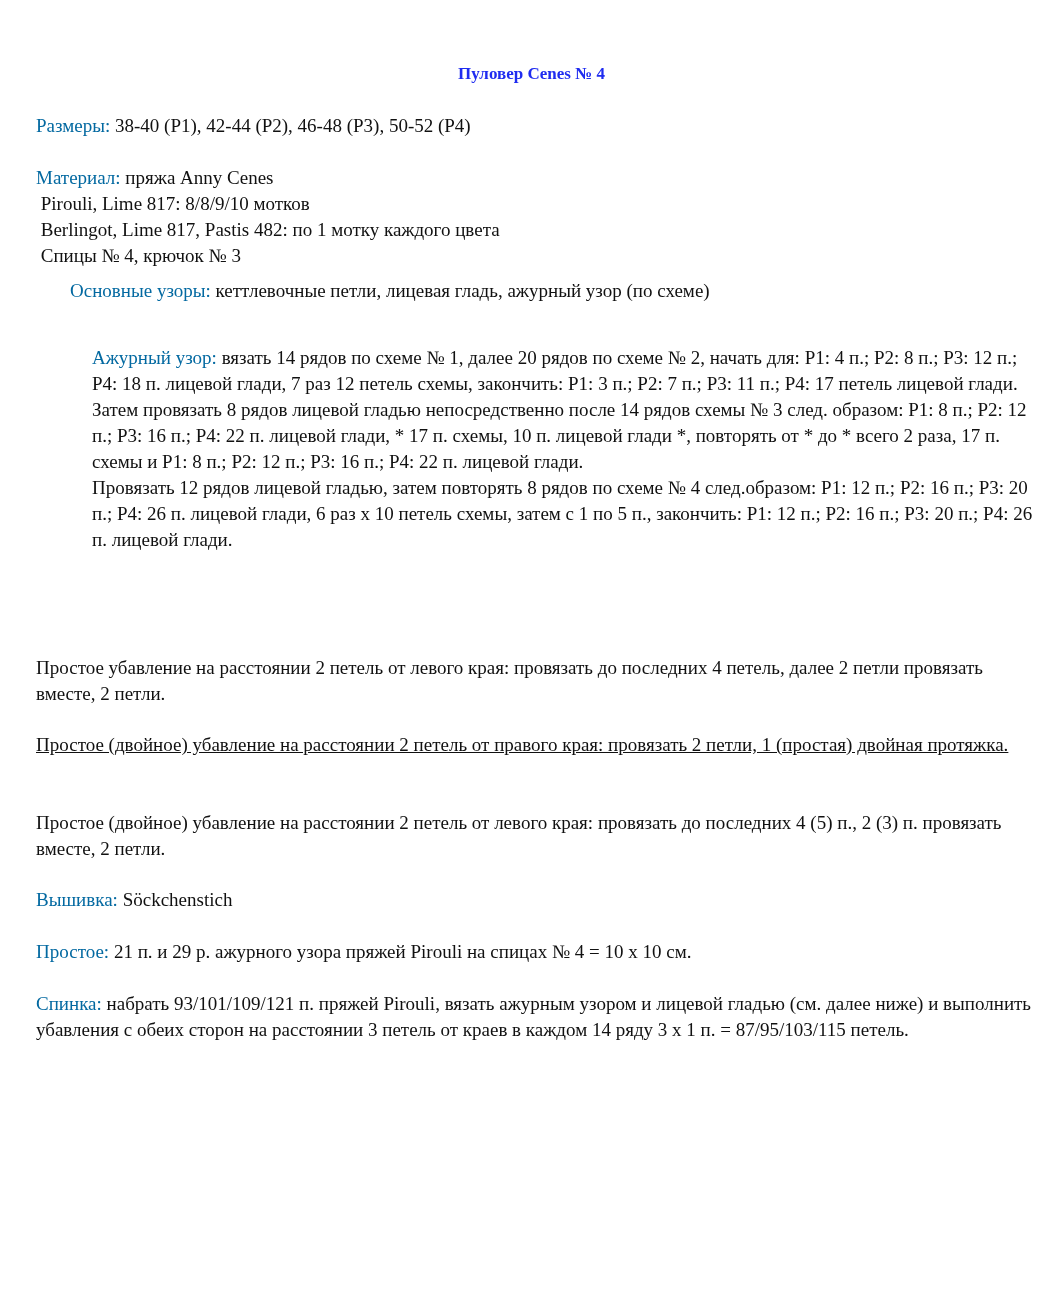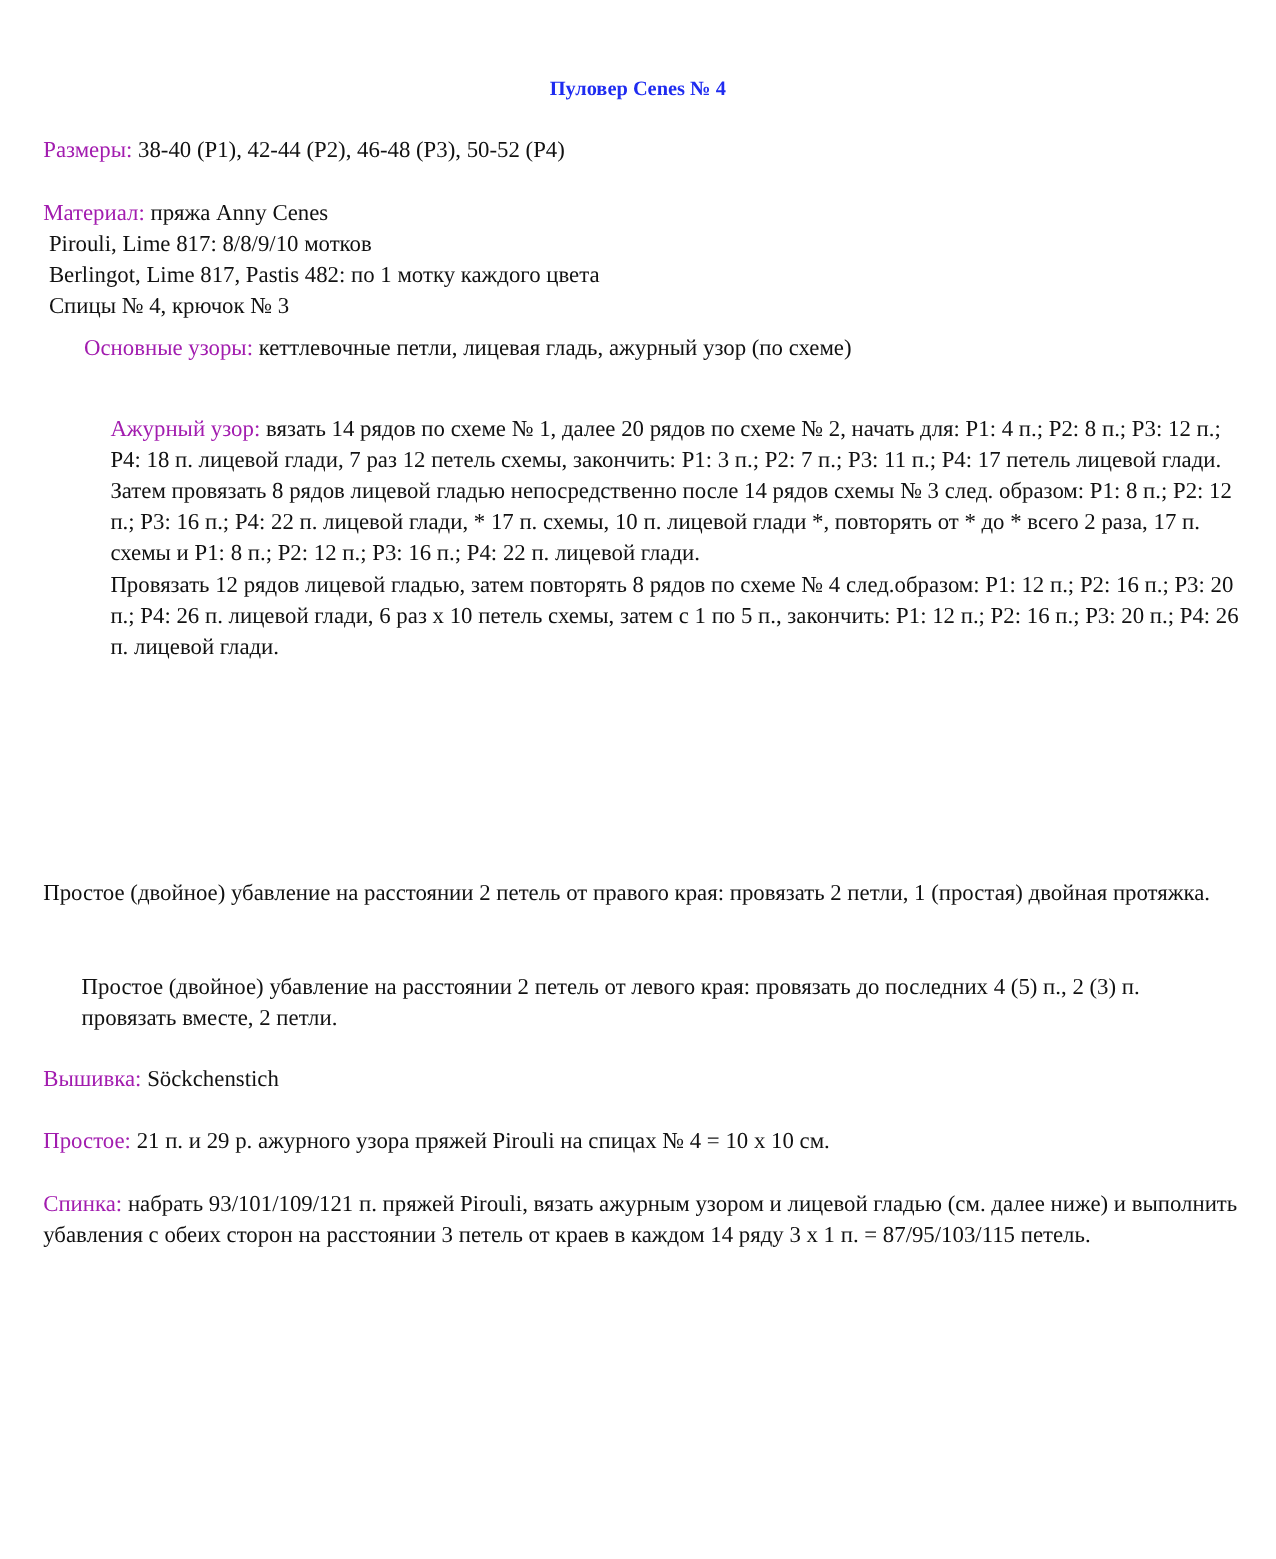--- a/index.html
+++ b/index.html
@@ -6,30 +6,30 @@
   body {
     width: 1063px; height: 1299px; overflow: hidden;
     font-family: "Liberation Serif", "DejaVu Serif", serif;
     font-size: 19px; line-height: 26px; color: #111111;
   }
   .page { position: relative; padding: 0 36px; }
   .title {
     text-align: center; color: #1f2cf0; font-size: 17px;
     margin: 0; padding-top: 59px; height: 30px; line-height: 30px;
   }
-  .label { color: #a21caf; }
+  .label { color: #0369a1; }
   .para { margin: 0; }
   #sizes { position: absolute; top: 113px; left: 36px; right: 30px; }
   #material { position: absolute; top: 165px; left: 36px; right: 30px; }
   #patterns { position: absolute; top: 278px; left: 36px; right: 30px; margin-left: 34px; }
   #openwork { position: absolute; top: 345px; left: 44px; right: 30px; margin-left: 48px; }
   #dec1 { position: absolute; top: 603px; left: 36px; right: 30px; }
   #dec2 { position: absolute; top: 655px; left: 36px; right: 30px; }
-  #dec3 { position: absolute; top: 732px; left: 36px; right: 30px; }
-  #dec4 { position: absolute; top: 810px; left: 36px; right: 30px; margin-left: 32px; }
+  #dec3 { position: absolute; top: 732px; left: 36px; right: 30px; text-decoration: underline; }
+  #dec4 { position: absolute; top: 810px; left: 36px; right: 30px; }
   #embroidery { position: absolute; top: 887px; left: 36px; right: 30px; }
   #gauge { position: absolute; top: 939px; left: 36px; right: 30px; }
   #back { position: absolute; top: 991px; left: 36px; right: 26px; }
   .line { display: block; white-space: pre; }
 </style>
 </head>
 <body>
 
 <div class="page">
   <h1 class="title">Пуловер Cenes № 4</h1>
@@ -44,20 +44,21 @@
   </div>
 
   <p class="para" id="patterns"><span class="label">Основные узоры:</span><span> кеттлевочные петли, лицевая гладь, ажурный узор (по схеме)</span></p>
 
   <div class="para" id="openwork">
     <p class="para"><span class="label">Ажурный узор:</span><span> вязать 14 рядов по схеме № 1, далее 20 рядов по схеме № 2, начать для: Р1: 4 п.; Р2: 8 п.; Р3: 12 п.; Р4: 18 п. лицевой глади, 7 раз 12 петель схемы, закончить: Р1: 3 п.; Р2: 7 п.; Р3: 11 п.; Р4: 17 петель лицевой глади.</span></p>
     <p class="para">Затем провязать 8 рядов лицевой гладью непосредственно после 14 рядов схемы № 3 след. образом: Р1: 8 п.; Р2: 12 п.; Р3: 16 п.; Р4: 22 п. лицевой глади, * 17 п. схемы, 10 п. лицевой глади *, повторять от * до * всего 2 раза, 17 п. схемы и Р1: 8 п.; Р2: 12 п.; Р3: 16 п.; Р4: 22 п. лицевой глади.</p>
     <p class="para">Провязать 12 рядов лицевой гладью, затем повторять 8 рядов по схеме № 4 след.образом: Р1: 12 п.; Р2: 16 п.; Р3: 20 п.; Р4: 26 п. лицевой глади, 6 раз х 10 петель схемы, затем с 1 по 5 п., закончить: Р1: 12 п.; Р2: 16 п.; Р3: 20 п.; Р4: 26 п. лицевой глади.</p>
   </div>
 
+  <p class="para" id="dec2">Простое убавление на расстоянии 2 петель от левого края: провязать до последних 4 петель, далее 2 петли провязать вместе, 2 петли.</p>
   <p class="para" id="dec3">Простое (двойное) убавление на расстоянии 2 петель от правого края: провязать 2 петли, 1 (простая) двойная протяжка.</p>
   <p class="para" id="dec4">Простое (двойное) убавление на расстоянии 2 петель от левого края: провязать до последних 4 (5) п., 2 (3) п. провязать вместе, 2 петли.</p>
 
   <p class="para" id="embroidery"><span class="label">Вышивка:</span><span> Söckchenstich</span></p>
 
   <p class="para" id="gauge"><span class="label">Простое:</span><span> 21 п. и 29 р. ажурного узора пряжей Pirouli на спицах № 4 = 10 x 10 см.</span></p>
 
   <p class="para" id="back"><span class="label">Спинка:</span><span> набрать 93/101/109/121 п. пряжей Pirouli, вязать ажурным узором и лицевой гладью (см. далее ниже) и выполнить убавления с обеих сторон на расстоянии 3 петель от краев в каждом 14 ряду 3 х 1 п. = 87/95/103/115 петель.</span></p>
 </div>
 

